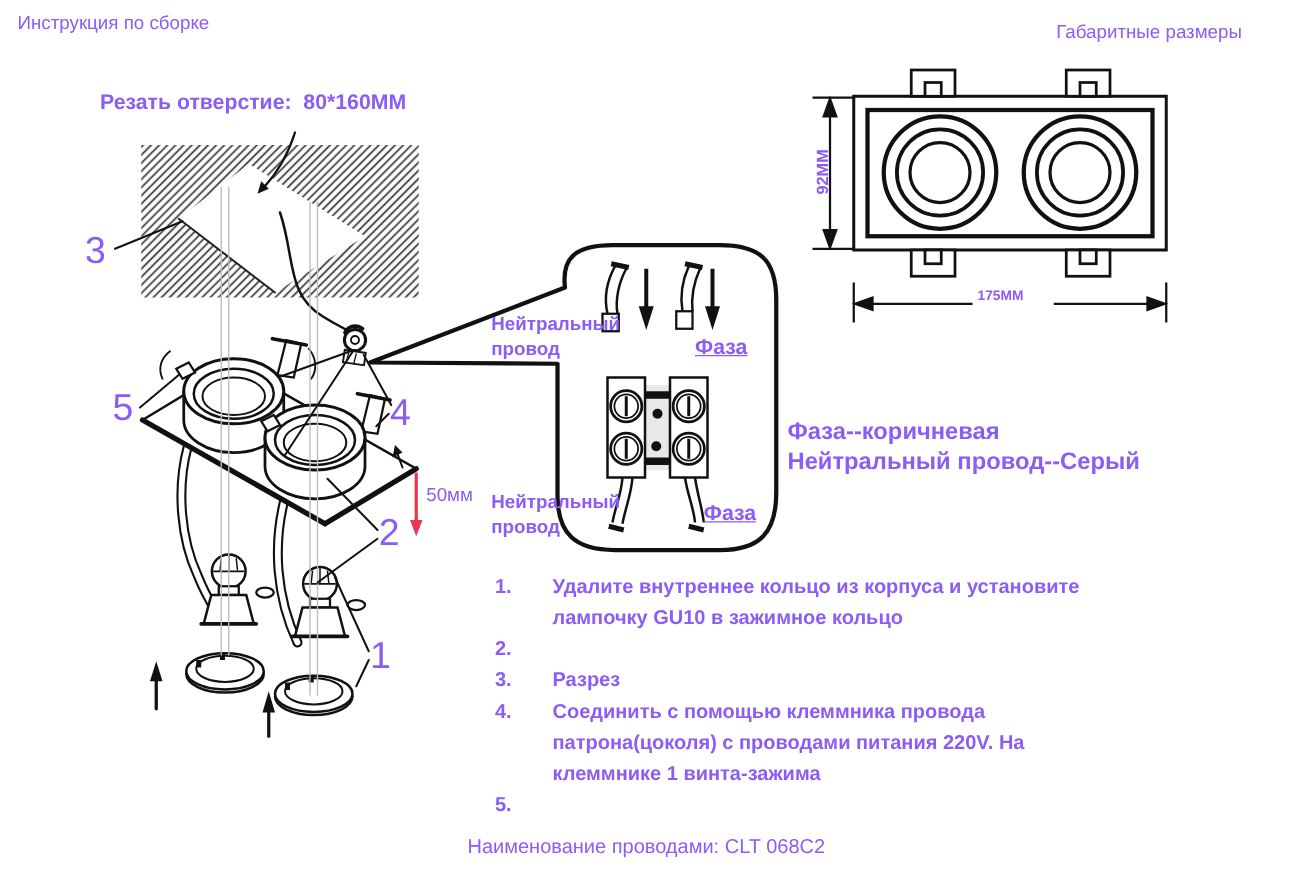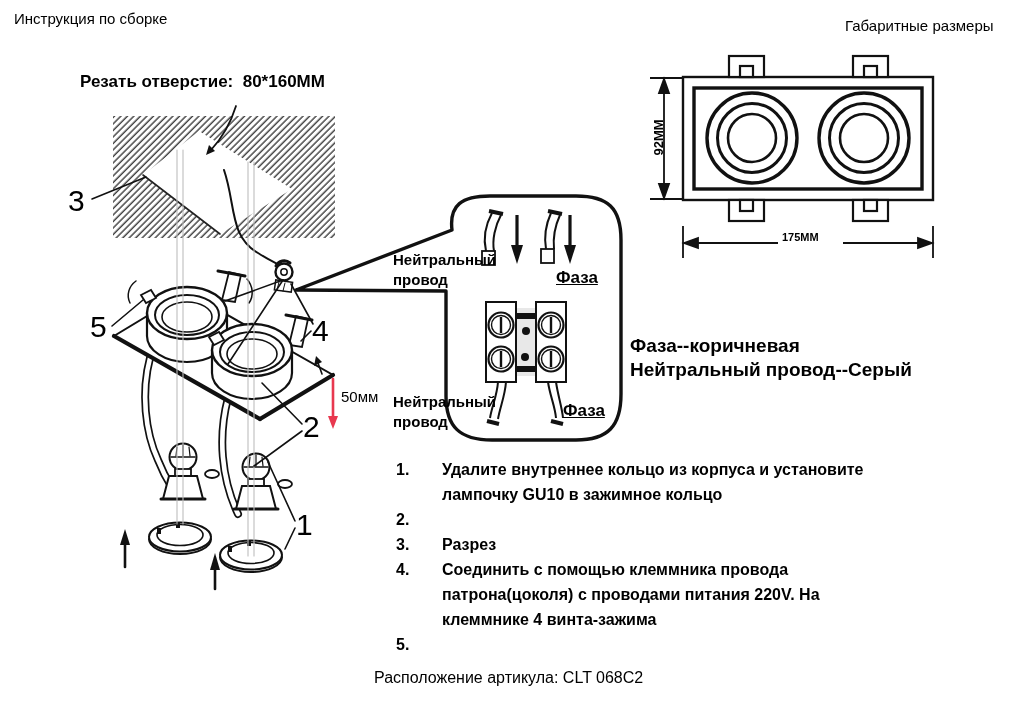--- a/index.html
+++ b/index.html
@@ -1,17 +1,17 @@
 <!DOCTYPE html>
 <html><head>
 <meta charset="utf-8">
 <style>
   html,body{margin:0;padding:0;background:#ffffff;}
   #page{position:relative;width:1034px;height:713px;background:#fff;overflow:hidden;
-        font-family:"Liberation Sans","DejaVu Sans",sans-serif;color:#000000;}
+        font-family:"Liberation Sans","DejaVu Sans",sans-serif;color:#8b5cf6;}
   svg{position:absolute;left:0;top:0;}
   .t{position:absolute;white-space:nowrap;}
   .title{font-size:15px;}
   .cut{font-size:17px;font-weight:700;white-space:pre;}
   .pn{font-size:30px;font-weight:400;}
   .depth{font-size:15px;}
   .wlab{font-size:15px;font-weight:700;line-height:20px;white-space:normal;width:106px;}
   .phase{font-size:17px;font-weight:700;text-decoration:underline;}
   .legend{font-size:19px;font-weight:700;line-height:24px;}
   .dimv{font-size:13px;font-weight:700;width:58px;text-align:center;transform:rotate(-90deg);}
@@ -271,22 +271,22 @@
         <div class="step-num">2.</div>
       </div>
       <div class="step">
         <div class="step-num">3.</div>
         <div class="step-text">Разрез</div>
       </div>
       <div class="step">
         <div class="step-num">4.</div>
         <div class="step-text">Соединить с помощью клеммника провода
 патрона(цоколя) с проводами питания 220V. На
-клеммнике 4 винта-зажима</div>
+клеммнике 1 винта-зажима</div>
       </div>
       <div class="step">
         <div class="step-num">5.</div>
       </div>
     </div>
 
-<div class="t footer" style="left:374px;top:669px;">Расположение артикула: CLT 068C2</div>
+<div class="t footer" style="left:374px;top:669px;">Наименование проводами: CLT 068C2</div>
 
 </div>
 
 </body></html>

